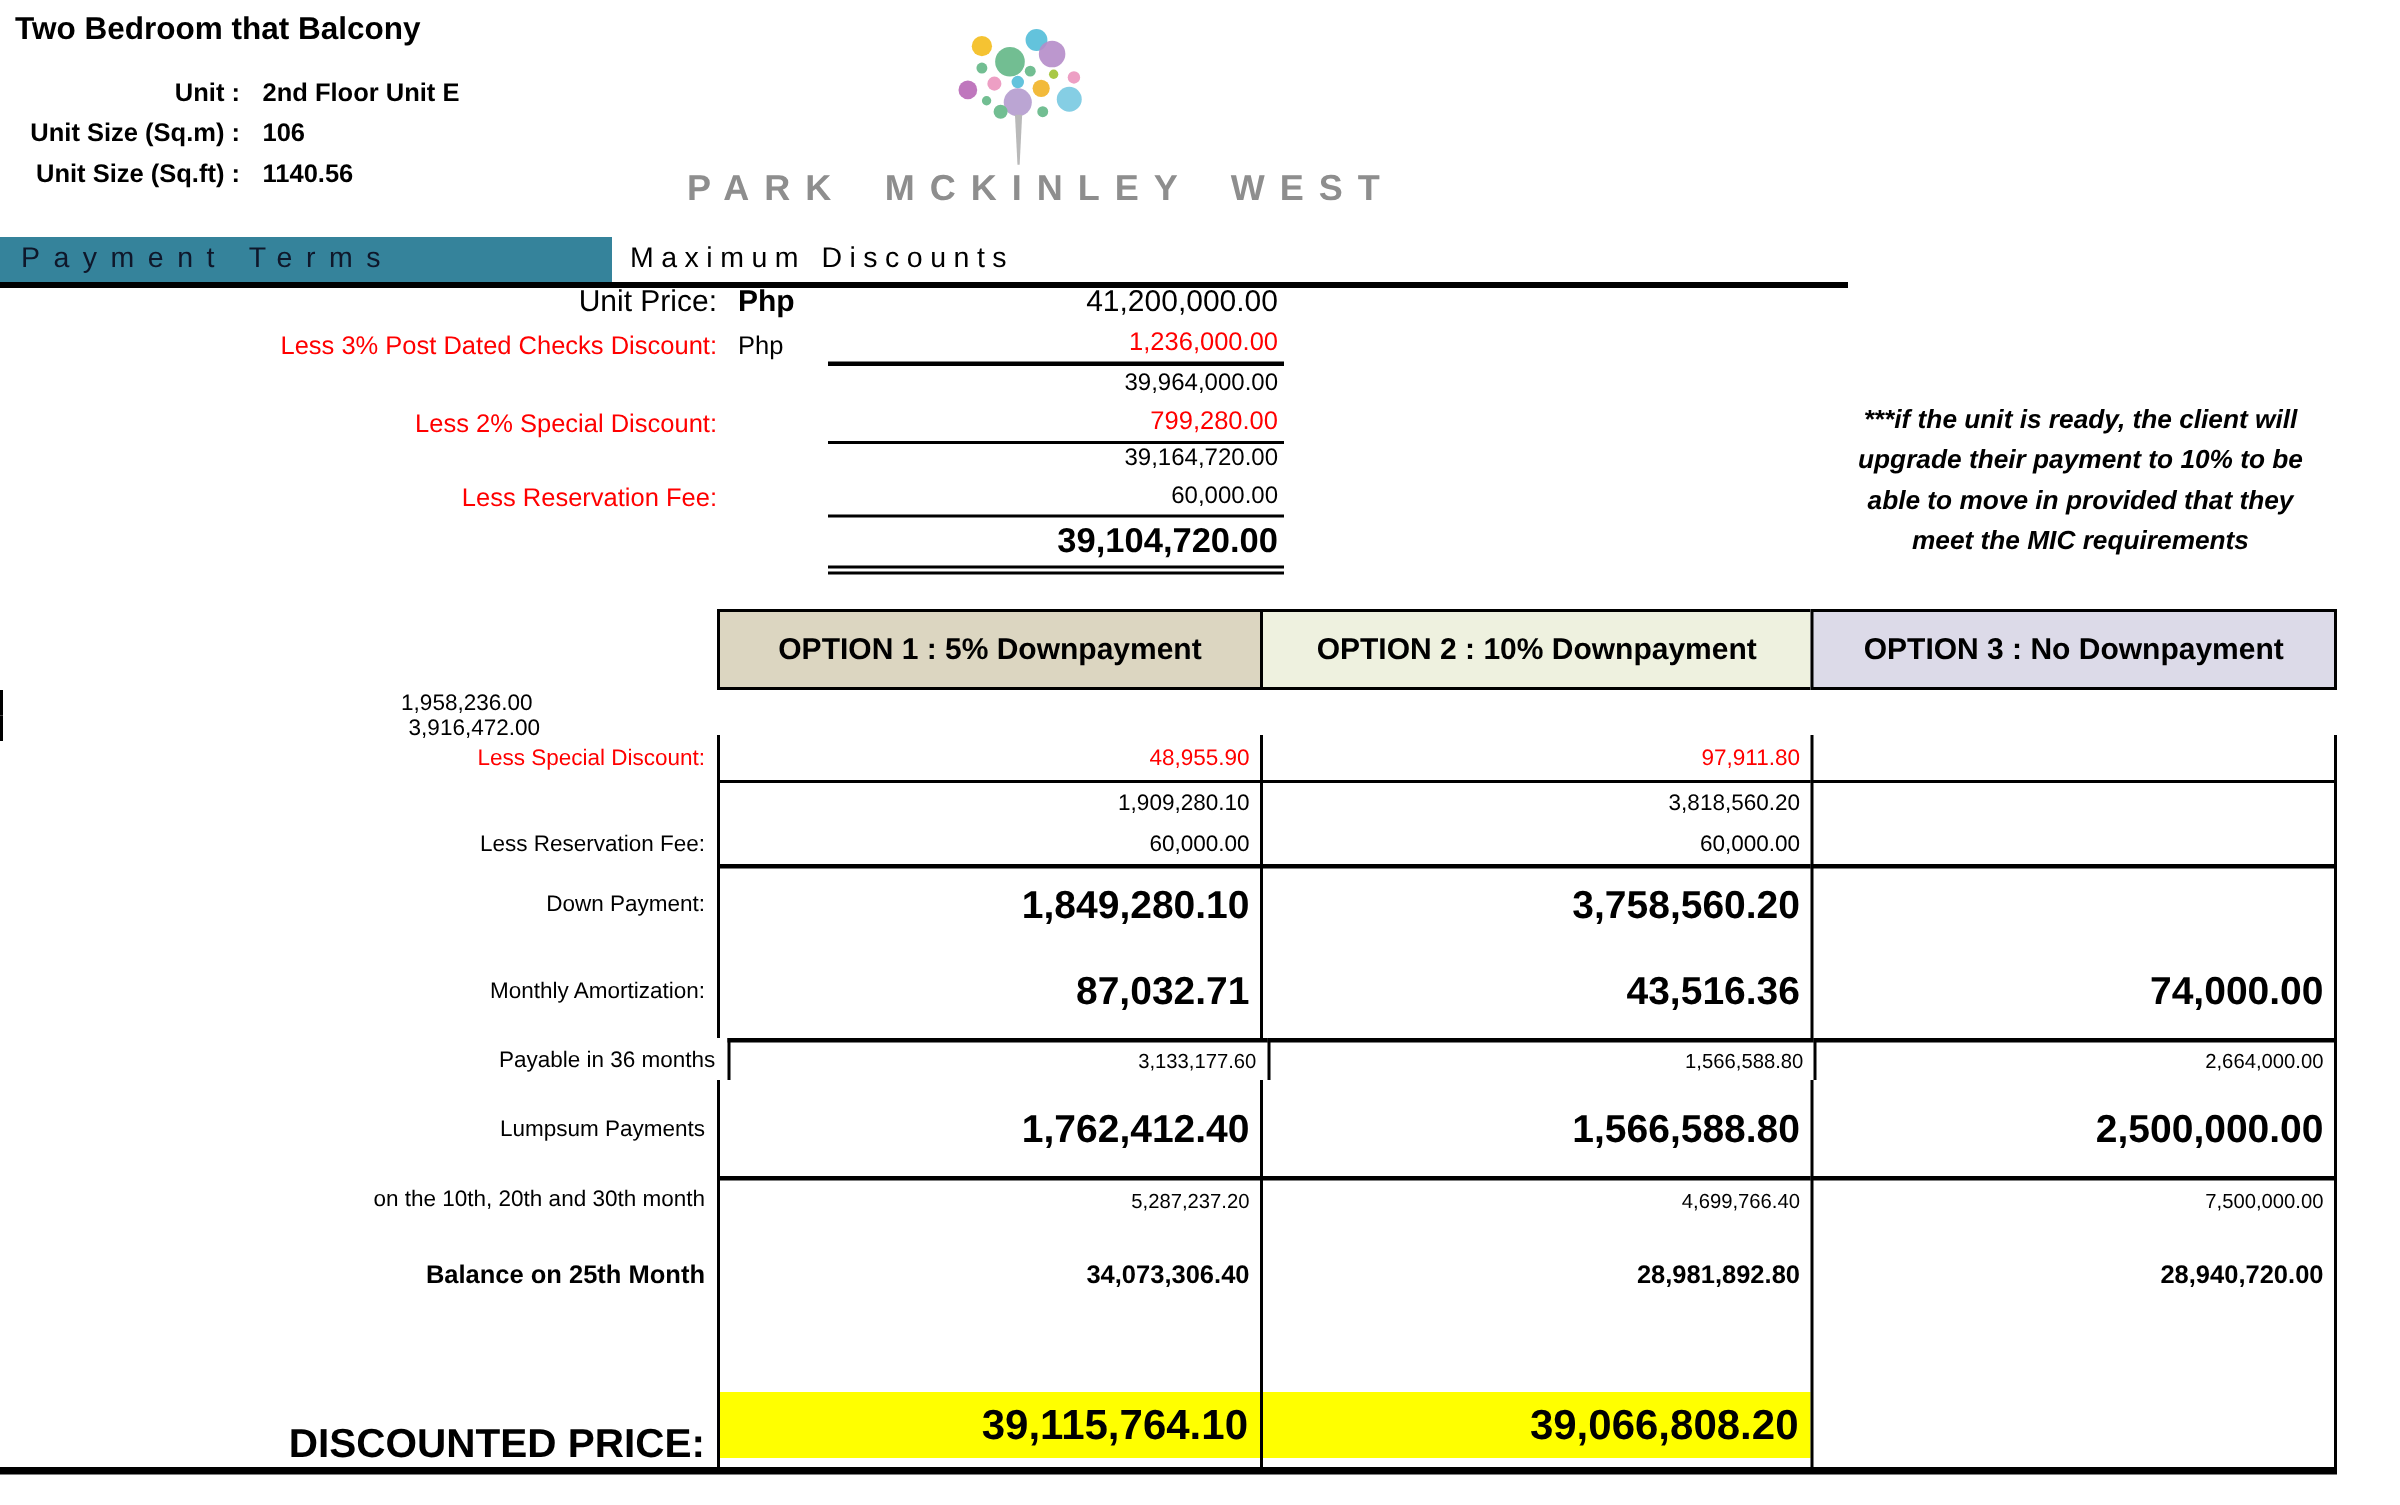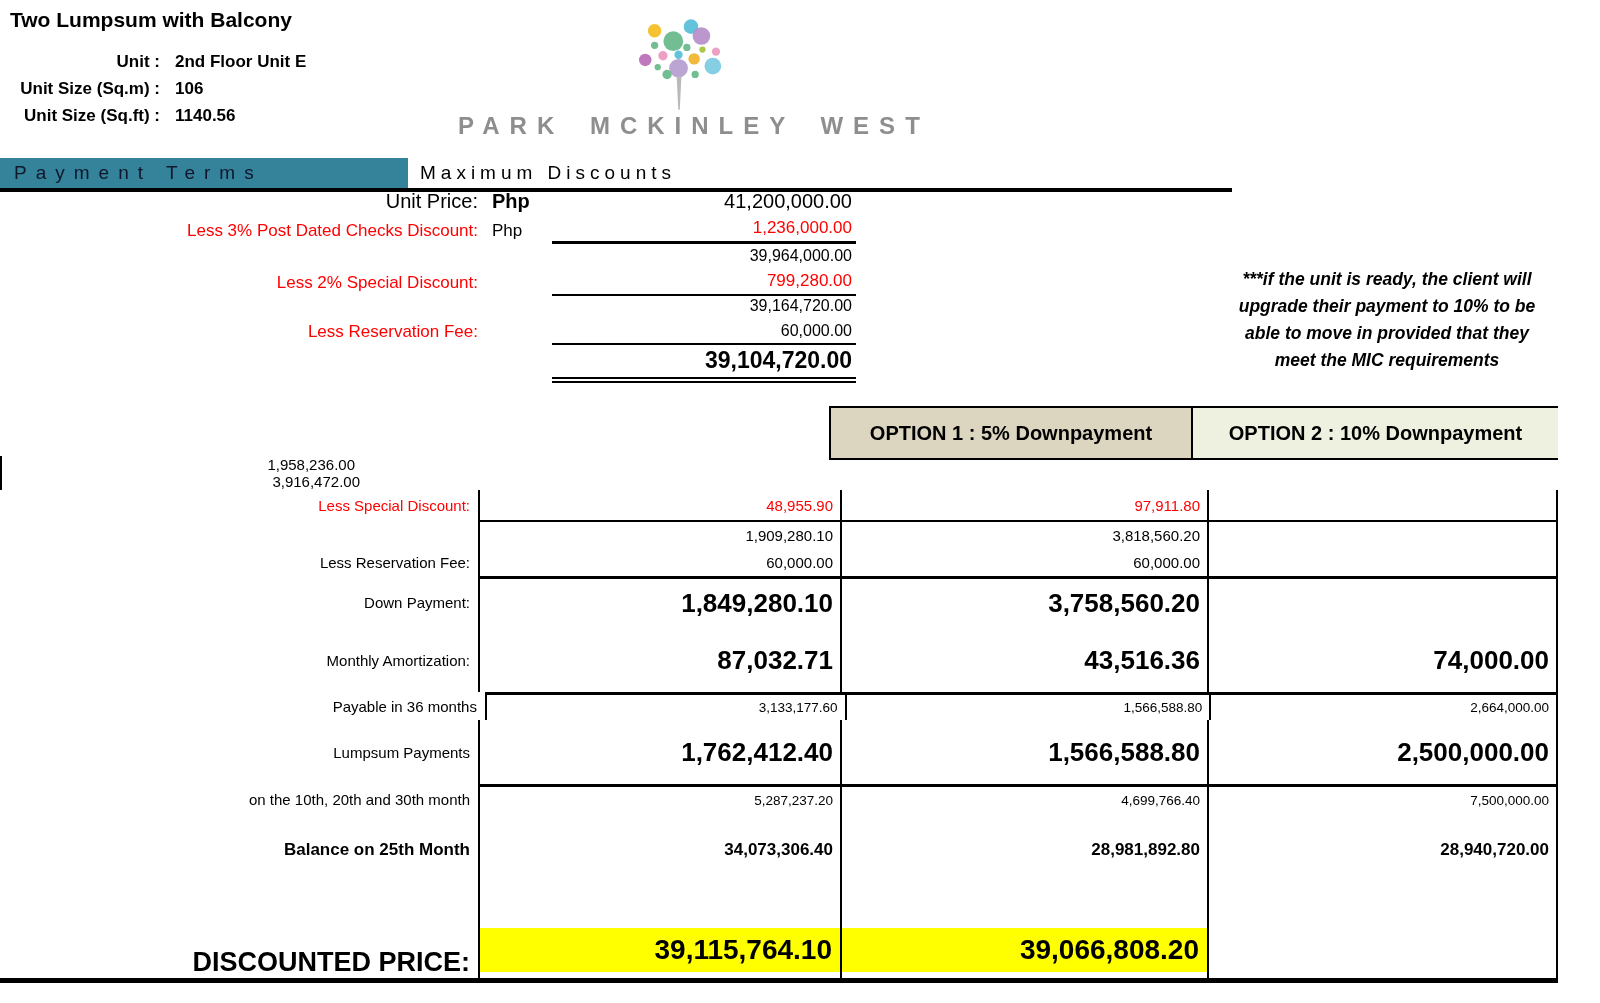--- a/index.html
+++ b/index.html
@@ -45,21 +45,21 @@
   .pr.resv .lbl{color:var(--accent_red,#FF0000);}
   .pr.resv .amt{font-size:16px;border-bottom:2px solid #000;}
   .pr.net{height:38px;font-size:23px;font-weight:bold;}
   .pr.net .amt{border-bottom:6px double #000;}
 
   
   .note{position:absolute;left:1213px;top:266px;width:348px;text-align:center;font-style:italic;font-weight:bold;font-size:17.5px;line-height:27px;}
 
   
   .tbl{position:absolute;left:0;top:406px;width:1558px;}
-  .trow{display:flex;justify-content:flex-end;}
+  .trow{display:flex;}
   .c{box-sizing:border-box;display:flex;align-items:center;justify-content:flex-end;}
   .c.l{width:478px;padding-right:8px;text-align:right;font-size:15px;}
   .c.o1{width:362px;}
   .c.o2{width:367px;}
   .c.o3{width:351px;border-right:2px solid #000;}
   .c.opt{border-left:2px solid #000;padding-right:7px;text-align:right;font-size:15px;}
   .trow.hdr .c.opt{border-top:2px solid #000;border-bottom:2px solid #000;justify-content:center;padding-right:0;font-weight:bold;font-size:20px;height:54px;}
   .trow.hdr .c.o1{background:var(--option1_header_bg,#DCD6C1);}
   .trow.hdr .c.o2{background:var(--option2_header_bg,#EEF1DF);}
   .trow.hdr .c.o3{background:var(--option3_header_bg,#DCDAE8);}
@@ -87,21 +87,21 @@
   .trow.r11 .c.opt{flex-direction:column;justify-content:flex-end;align-items:stretch;padding:0 0 6px 0;}
   .band{height:44px;background:var(--highlight_yellow,#FFFF00);display:flex;align-items:center;justify-content:flex-end;padding-right:8px;font-size:28px;font-weight:bold;}
   .tbl-bottom{height:5px;background:#000;width:1558px;}
 </style>
 </head>
 <body>
 
 <div class="page">
 
   <div class="unit-block">
-    <div class="unit-title">Two Lumpsum with Balcony</div>
+    <div class="unit-title">Two Bedroom that Balcony</div>
     <div class="unit-row">
       <div class="ulbl">Unit :</div>
       <div class="uval">2nd Floor Unit E</div>
     </div>
     <div class="unit-row">
       <div class="ulbl">Unit Size (Sq.m) :</div>
       <div class="uval">106</div>
     </div>
     <div class="unit-row">
       <div class="ulbl">Unit Size (Sq.ft) :</div>
@@ -181,20 +181,21 @@
     <div>upgrade their payment to 10% to be</div>
     <div>able to move in provided that they</div>
     <div>meet the MIC requirements</div>
   </div>
 
   <div class="tbl">
     <div class="trow hdr">
       <div class="c l"></div>
       <div class="c opt o1">OPTION 1 : 5% Downpayment</div>
       <div class="c opt o2">OPTION 2 : 10% Downpayment</div>
+      <div class="c opt o3">OPTION 3 : No Downpayment</div>
     </div>
 
     <div class="trow r1">
       <div class="c l"></div>
       <div class="c opt o1">1,958,236.00</div>
       <div class="c opt o2">3,916,472.00</div>
       <div class="c opt o3"></div>
     </div>
 
     <div class="trow r2">

